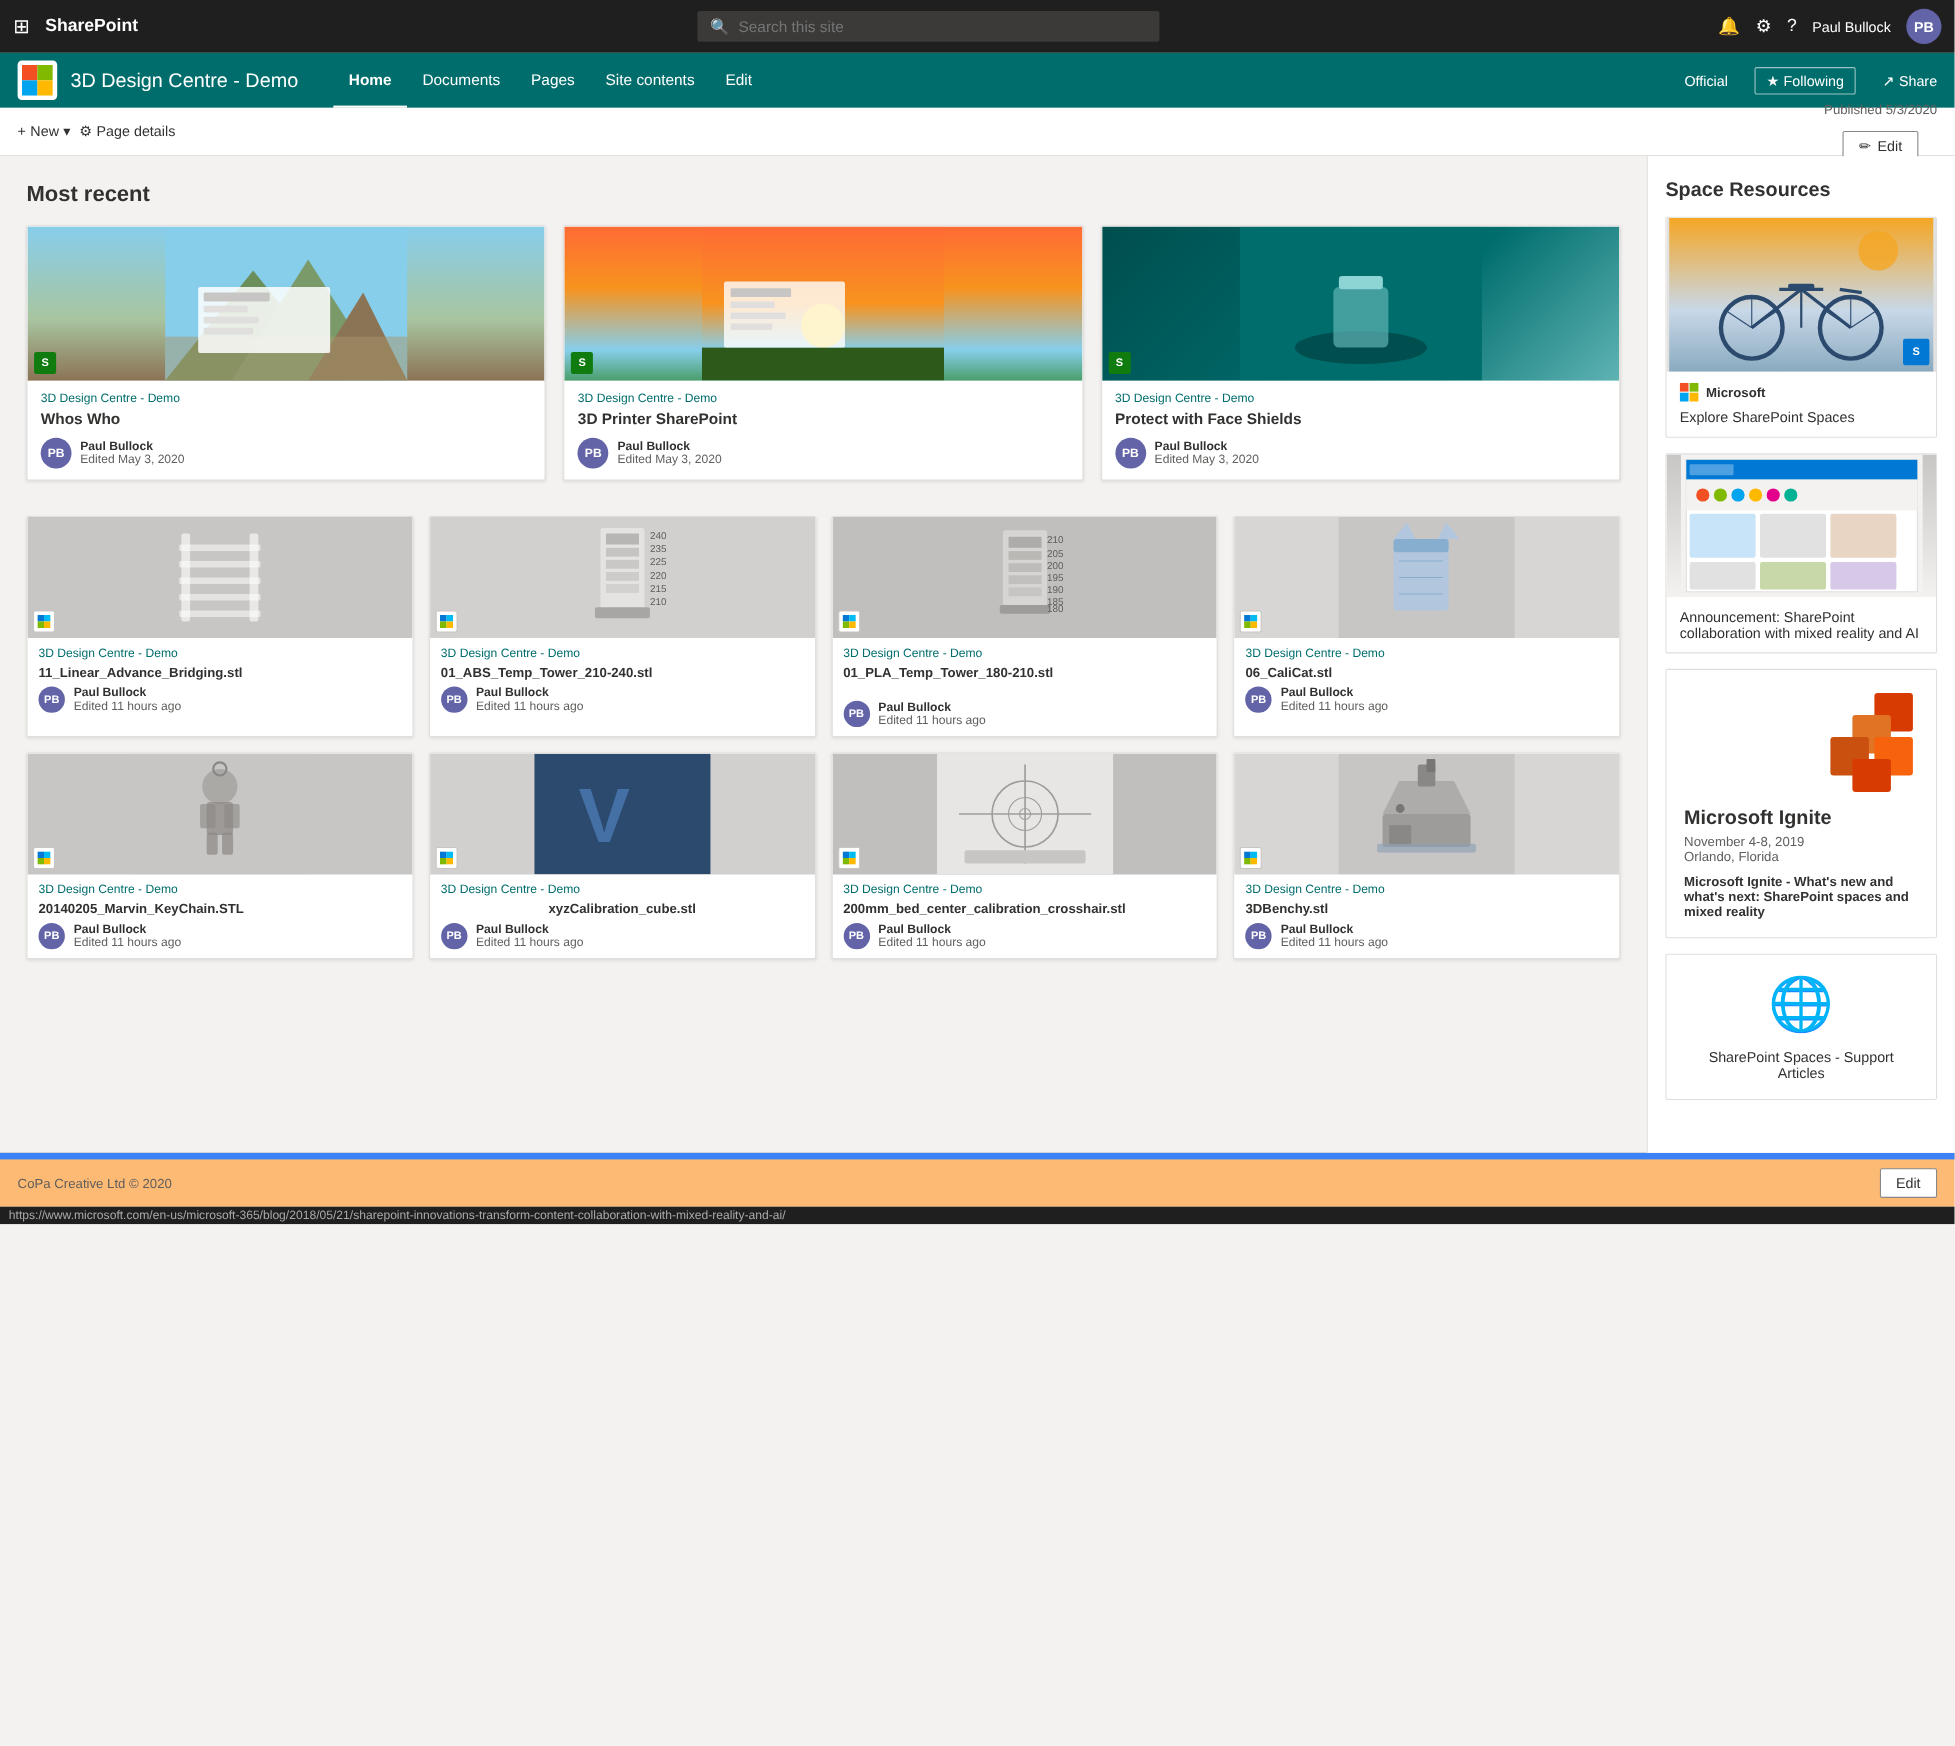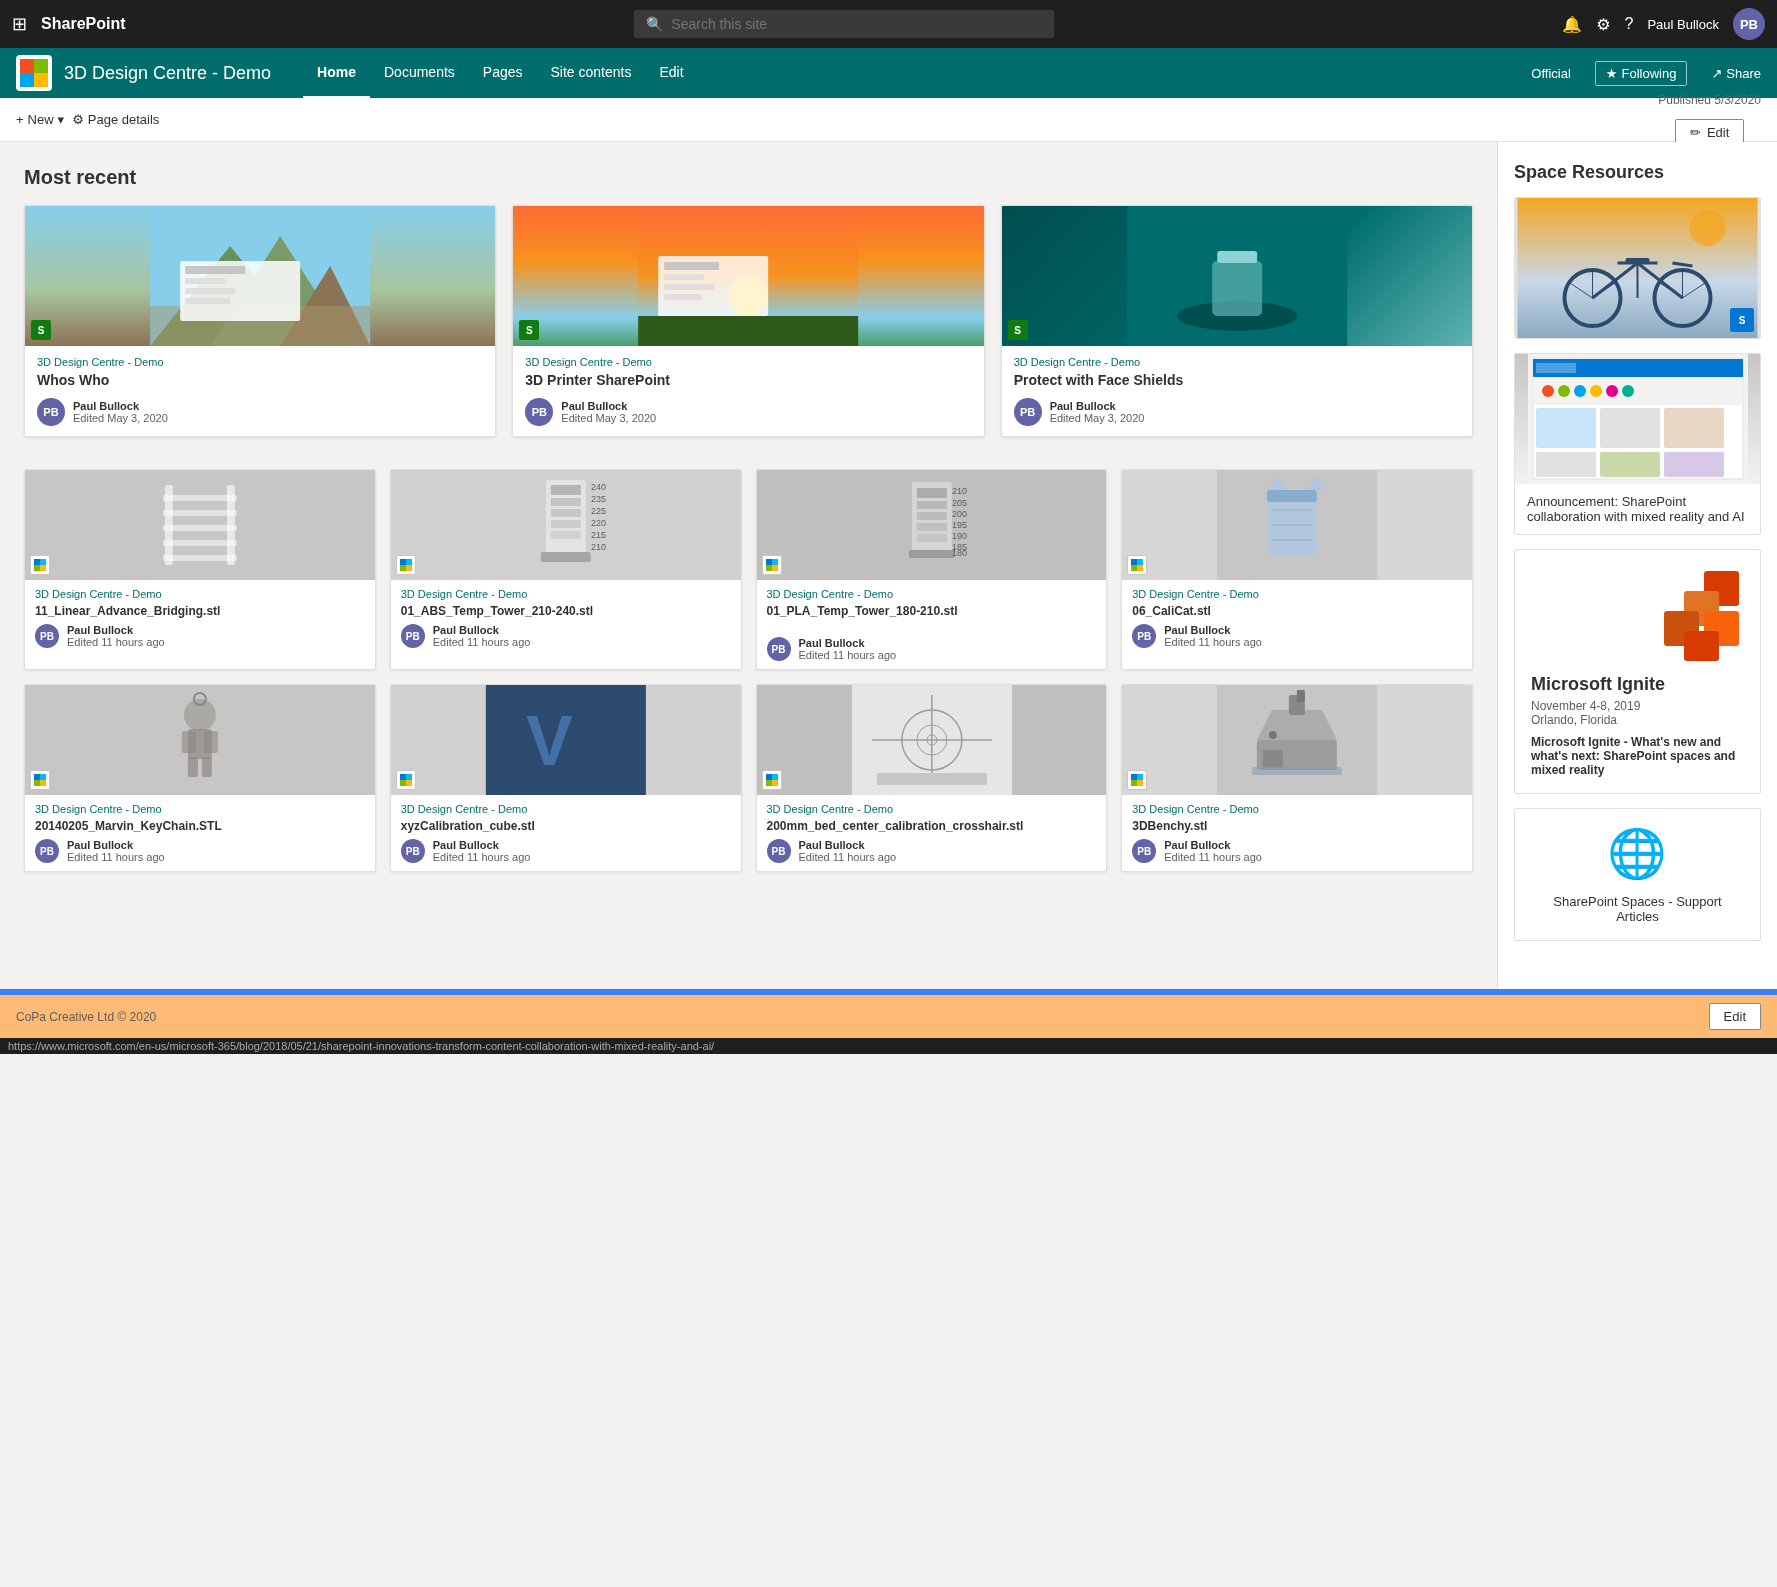--- a/index.html
+++ b/index.html
@@ -630,21 +630,21 @@
               <svg width="12" height="12" viewBox="0 0 12 12">
                   <rect width="6" height="6" fill="#0078d4"></rect>
                   <rect x="6" width="6" height="6" fill="#00bcf2"></rect>
                   <rect y="6" width="6" height="6" fill="#7fba00"></rect>
                   <rect x="6" y="6" width="6" height="6" fill="#ffb900"></rect>
                 </svg>
             </div>
           </div>
           <div class="stl-body">
             <div class="card-site-name">3D Design Centre - Demo</div>
-            <div style="font-size:12px;font-weight:600;color:#323130;margin-bottom:6px;">xyzCalibration_cube.stl</div>
+            <div style="font-size:12px;font-weight:600;color:#323130;margin-bottom:6px;text-align:center;">xyzCalibration_cube.stl</div>
             <div class="card-footer">
               <div class="card-avatar" style="width:24px;height:24px;font-size:10px;">PB</div>
               <div class="card-meta">
                 <div class="card-meta-name">Paul Bullock</div>
                 <div>Edited 11 hours ago</div>
               </div>
             </div>
           </div>
         </div>
 
@@ -758,20 +758,33 @@
 
             <line x1="75" y1="100" x2="75" y2="72" stroke="#2c4a6e" stroke-width="1"></line>
             <line x1="75" y1="100" x2="99" y2="84" stroke="#2c4a6e" stroke-width="1"></line>
             <line x1="75" y1="100" x2="51" y2="84" stroke="#2c4a6e" stroke-width="1"></line>
             <line x1="165" y1="100" x2="165" y2="72" stroke="#2c4a6e" stroke-width="1"></line>
             <line x1="165" y1="100" x2="189" y2="84" stroke="#2c4a6e" stroke-width="1"></line>
             <line x1="165" y1="100" x2="141" y2="84" stroke="#2c4a6e" stroke-width="1"></line>
           </svg>
           <div class="sidebar-card-sp-badge">S</div>
         </div>
+        <div class="sidebar-card-body">
+          
+          <div style="display:flex;align-items:center;gap:6px;margin-bottom:6px;">
+            <svg width="18" height="18" viewBox="0 0 18 18">
+                <rect width="8" height="8" fill="#f25022"></rect>
+                <rect x="9" width="8" height="8" fill="#7fba00"></rect>
+                <rect y="9" width="8" height="8" fill="#00a4ef"></rect>
+                <rect x="9" y="9" width="8" height="8" fill="#ffb900"></rect>
+              </svg>
+            <span style="font-size:12px;font-weight:600;">Microsoft</span>
+          </div>
+          <span>Explore SharePoint Spaces</span>
+        </div>
       </div>
 
       <div class="sidebar-card">
         <div class="ann-thumb">
           <div class="ann-thumb-inner">
             <svg width="220" height="130" viewBox="0 0 220 130">
               <rect width="220" height="130" fill="#f3f2f1"></rect>
 
               <rect x="5" y="5" width="210" height="120" fill="#fff" stroke="#e1dfdd" stroke-width="1"></rect>
               <rect x="5" y="5" width="210" height="18" fill="#0078d4"></rect>

